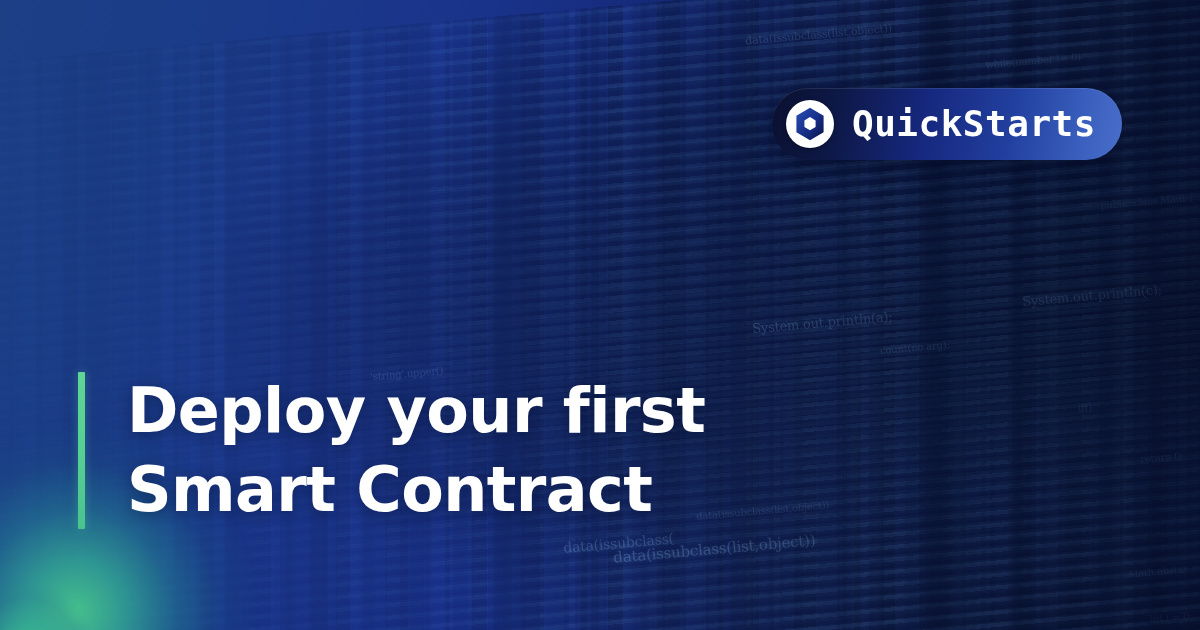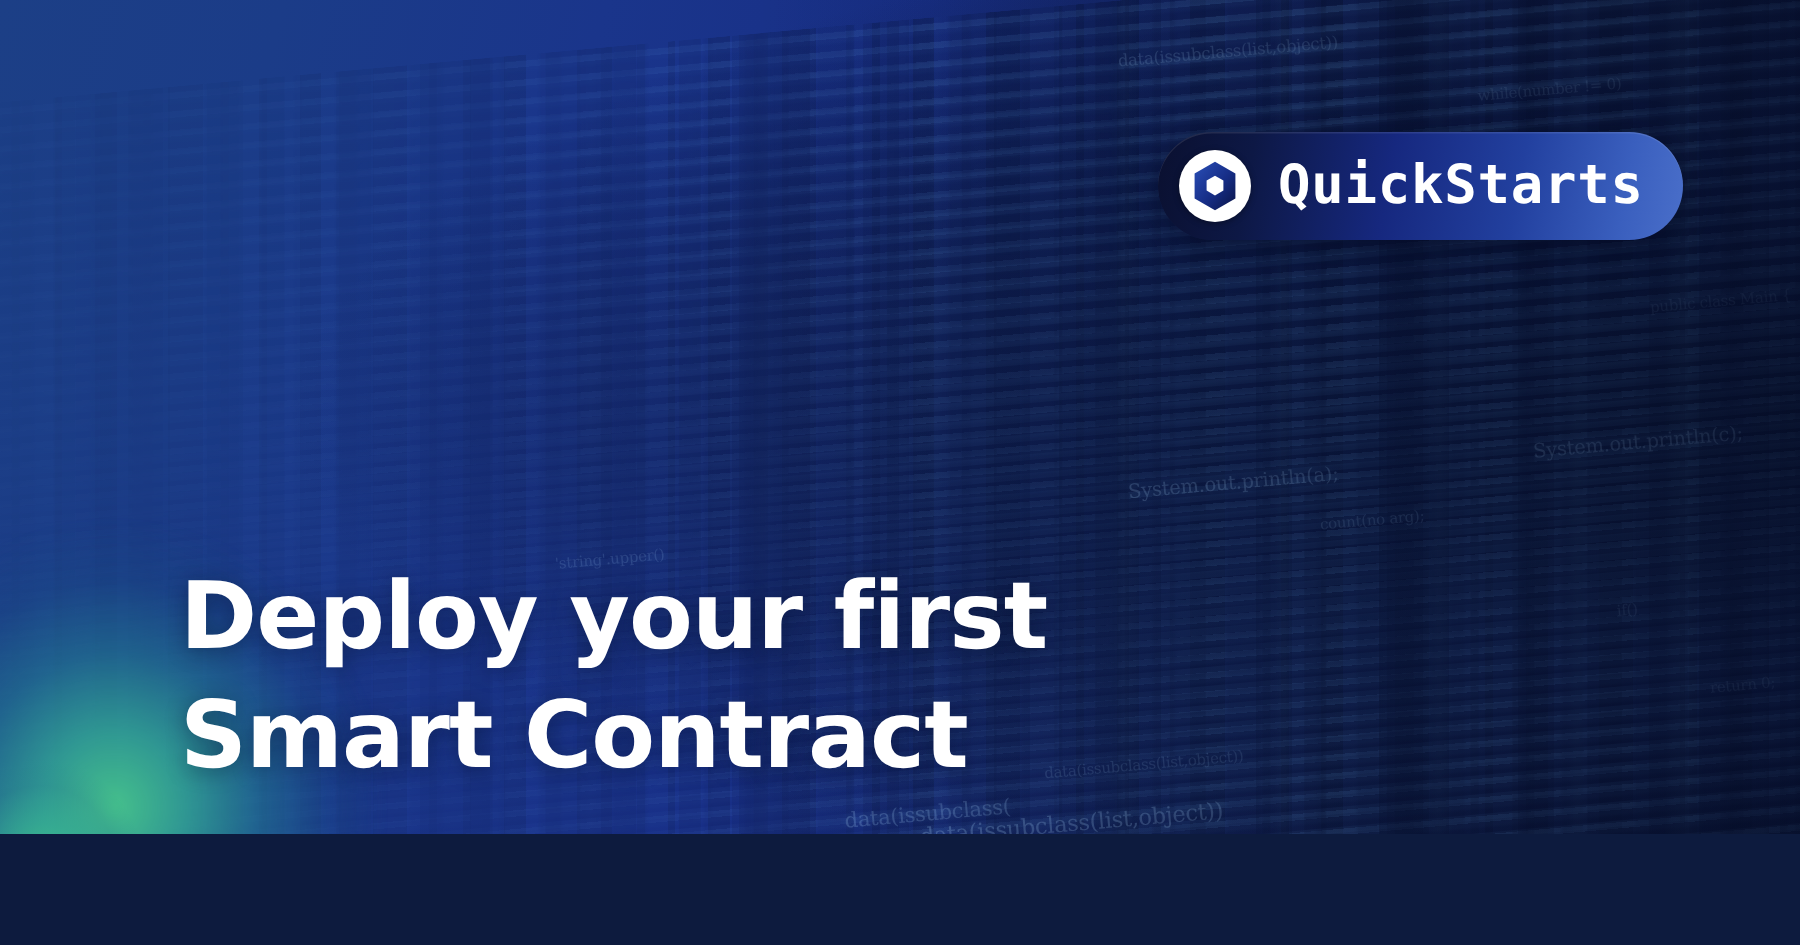--- a/index.html
+++ b/index.html
@@ -6,21 +6,21 @@
   html, body {
     margin: 0;
     padding: 0;
     background: #0d1b3e;
   }
   * { box-sizing: border-box; }
 
   .banner {
     position: relative;
     width: 1200px;
-    height: 556px;
+    height: 630px;
     overflow: hidden;
     font-family: "DejaVu Sans", "Liberation Sans", sans-serif;
     background: #1d4ed8;
   }
 
   
   .bg-base {
     position: absolute;
     inset: 0;
     background:
@@ -223,21 +223,20 @@
     white-space: nowrap;
   }
 
   
   .headline-block {
     position: absolute;
     left: 78px;
     top: 372px;
     display: flex;
     align-items: stretch;
-    flex-direction: column;
   }
   .accent-bar {
     width: 7px;
     border-radius: 1px;
     background: linear-gradient(180deg, #5fd694 0%, #55cf93 55%, #4ac48f 100%);
     flex: 0 0 auto;
     box-shadow: 0 0 10px rgba(90,210,150,0.35);
   }
   .headline {
     margin: 0;

